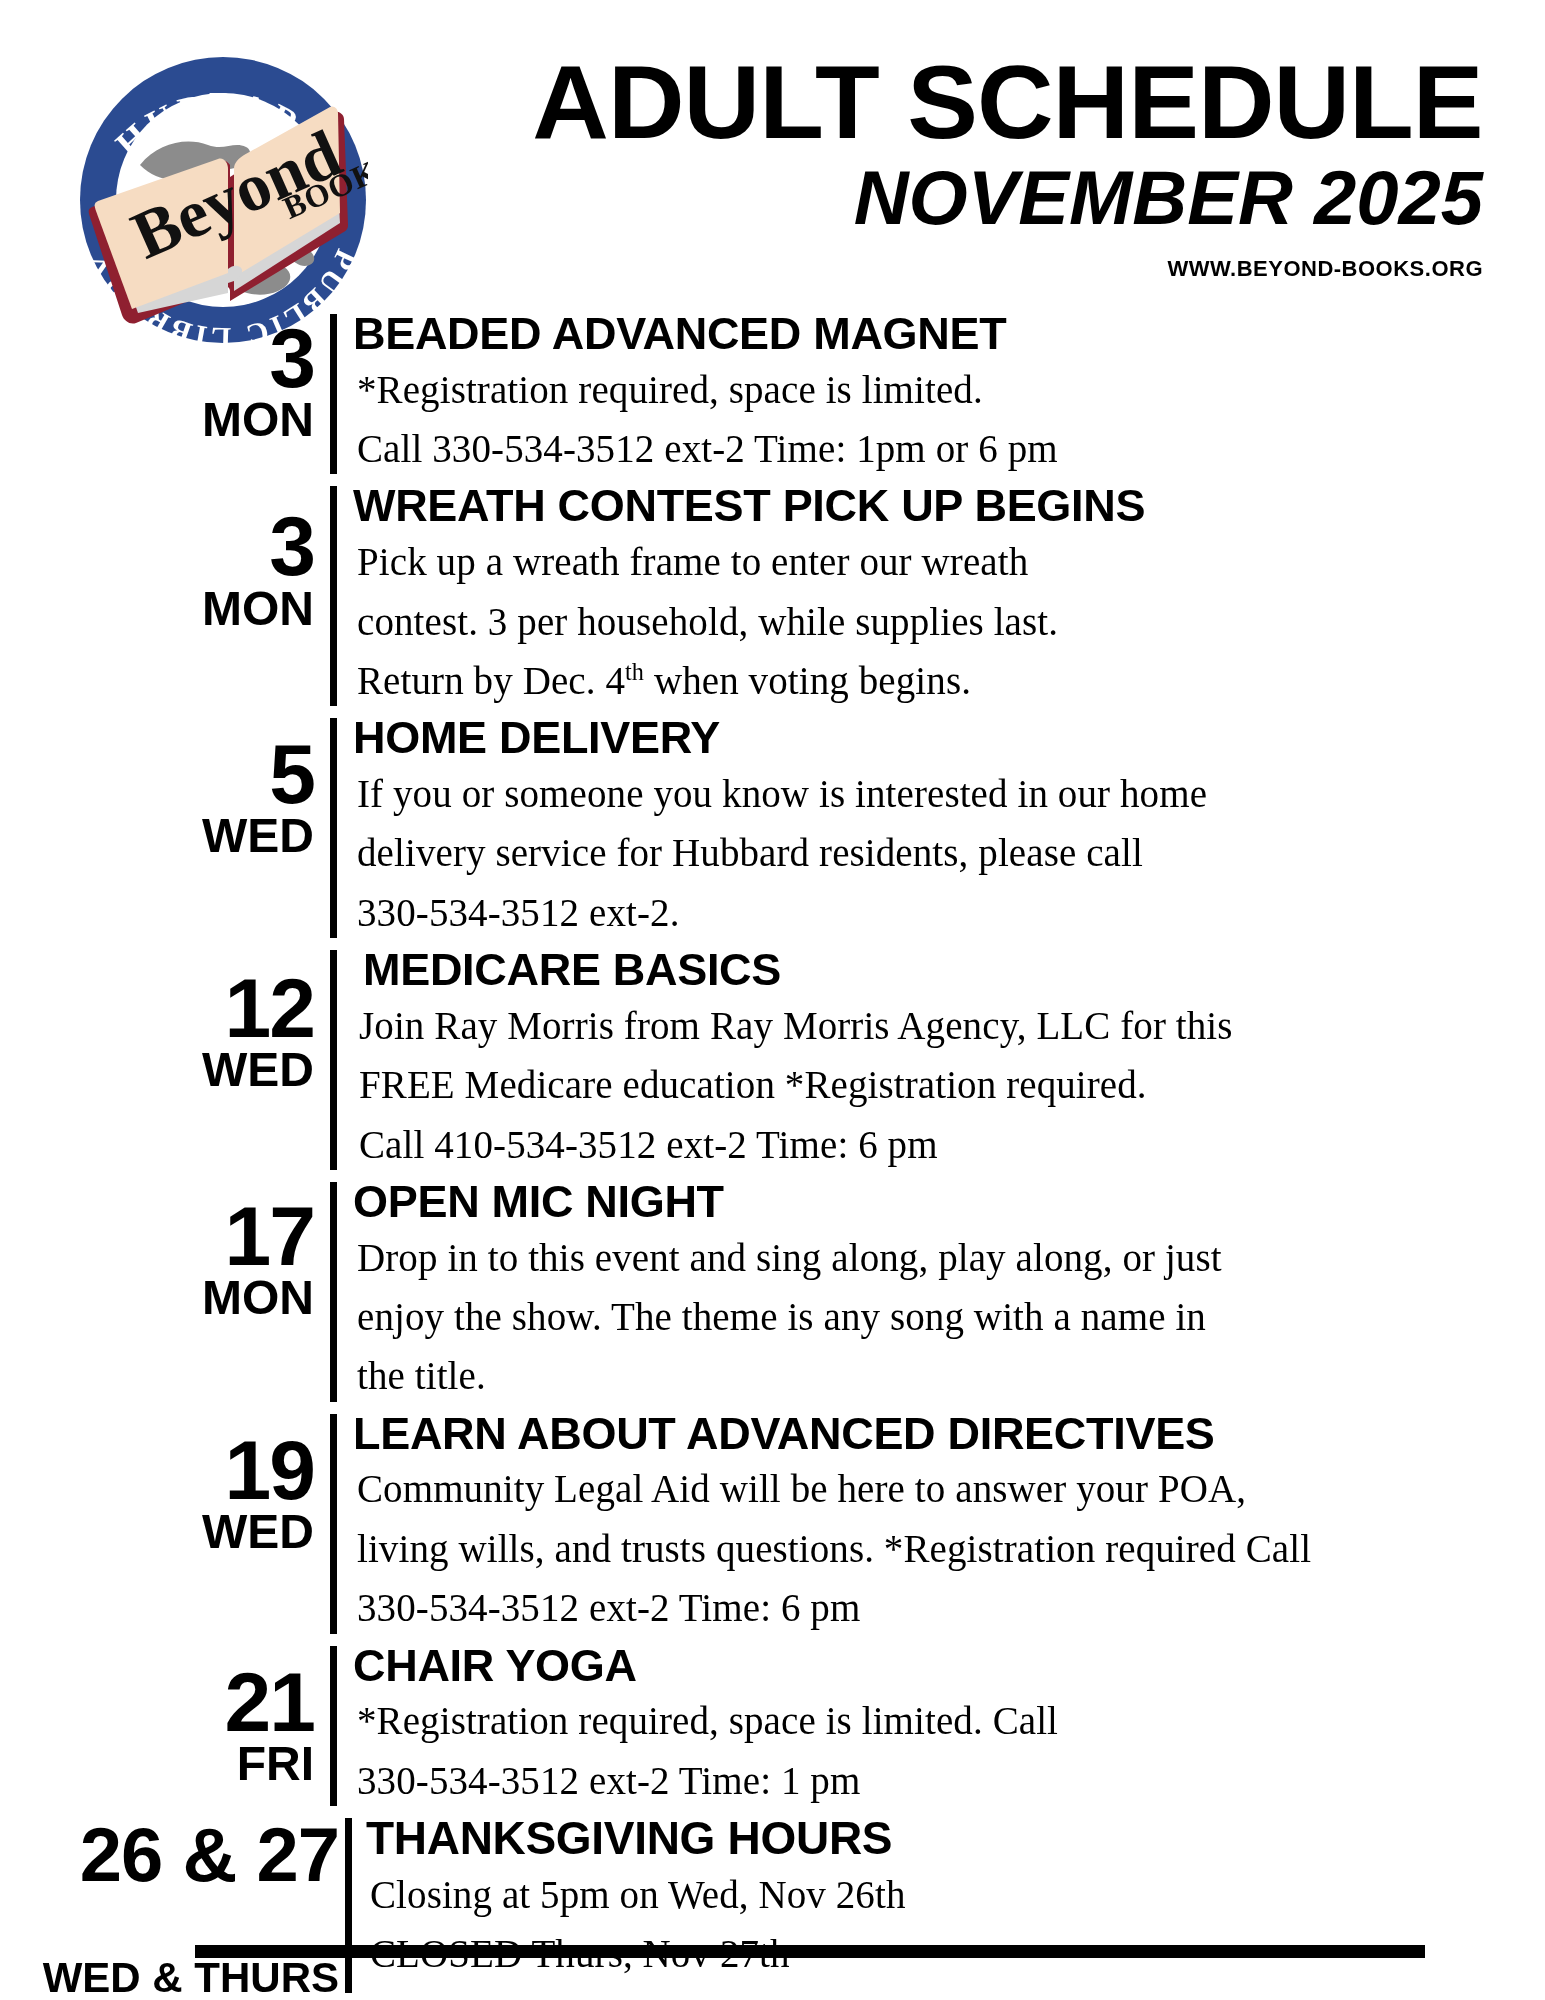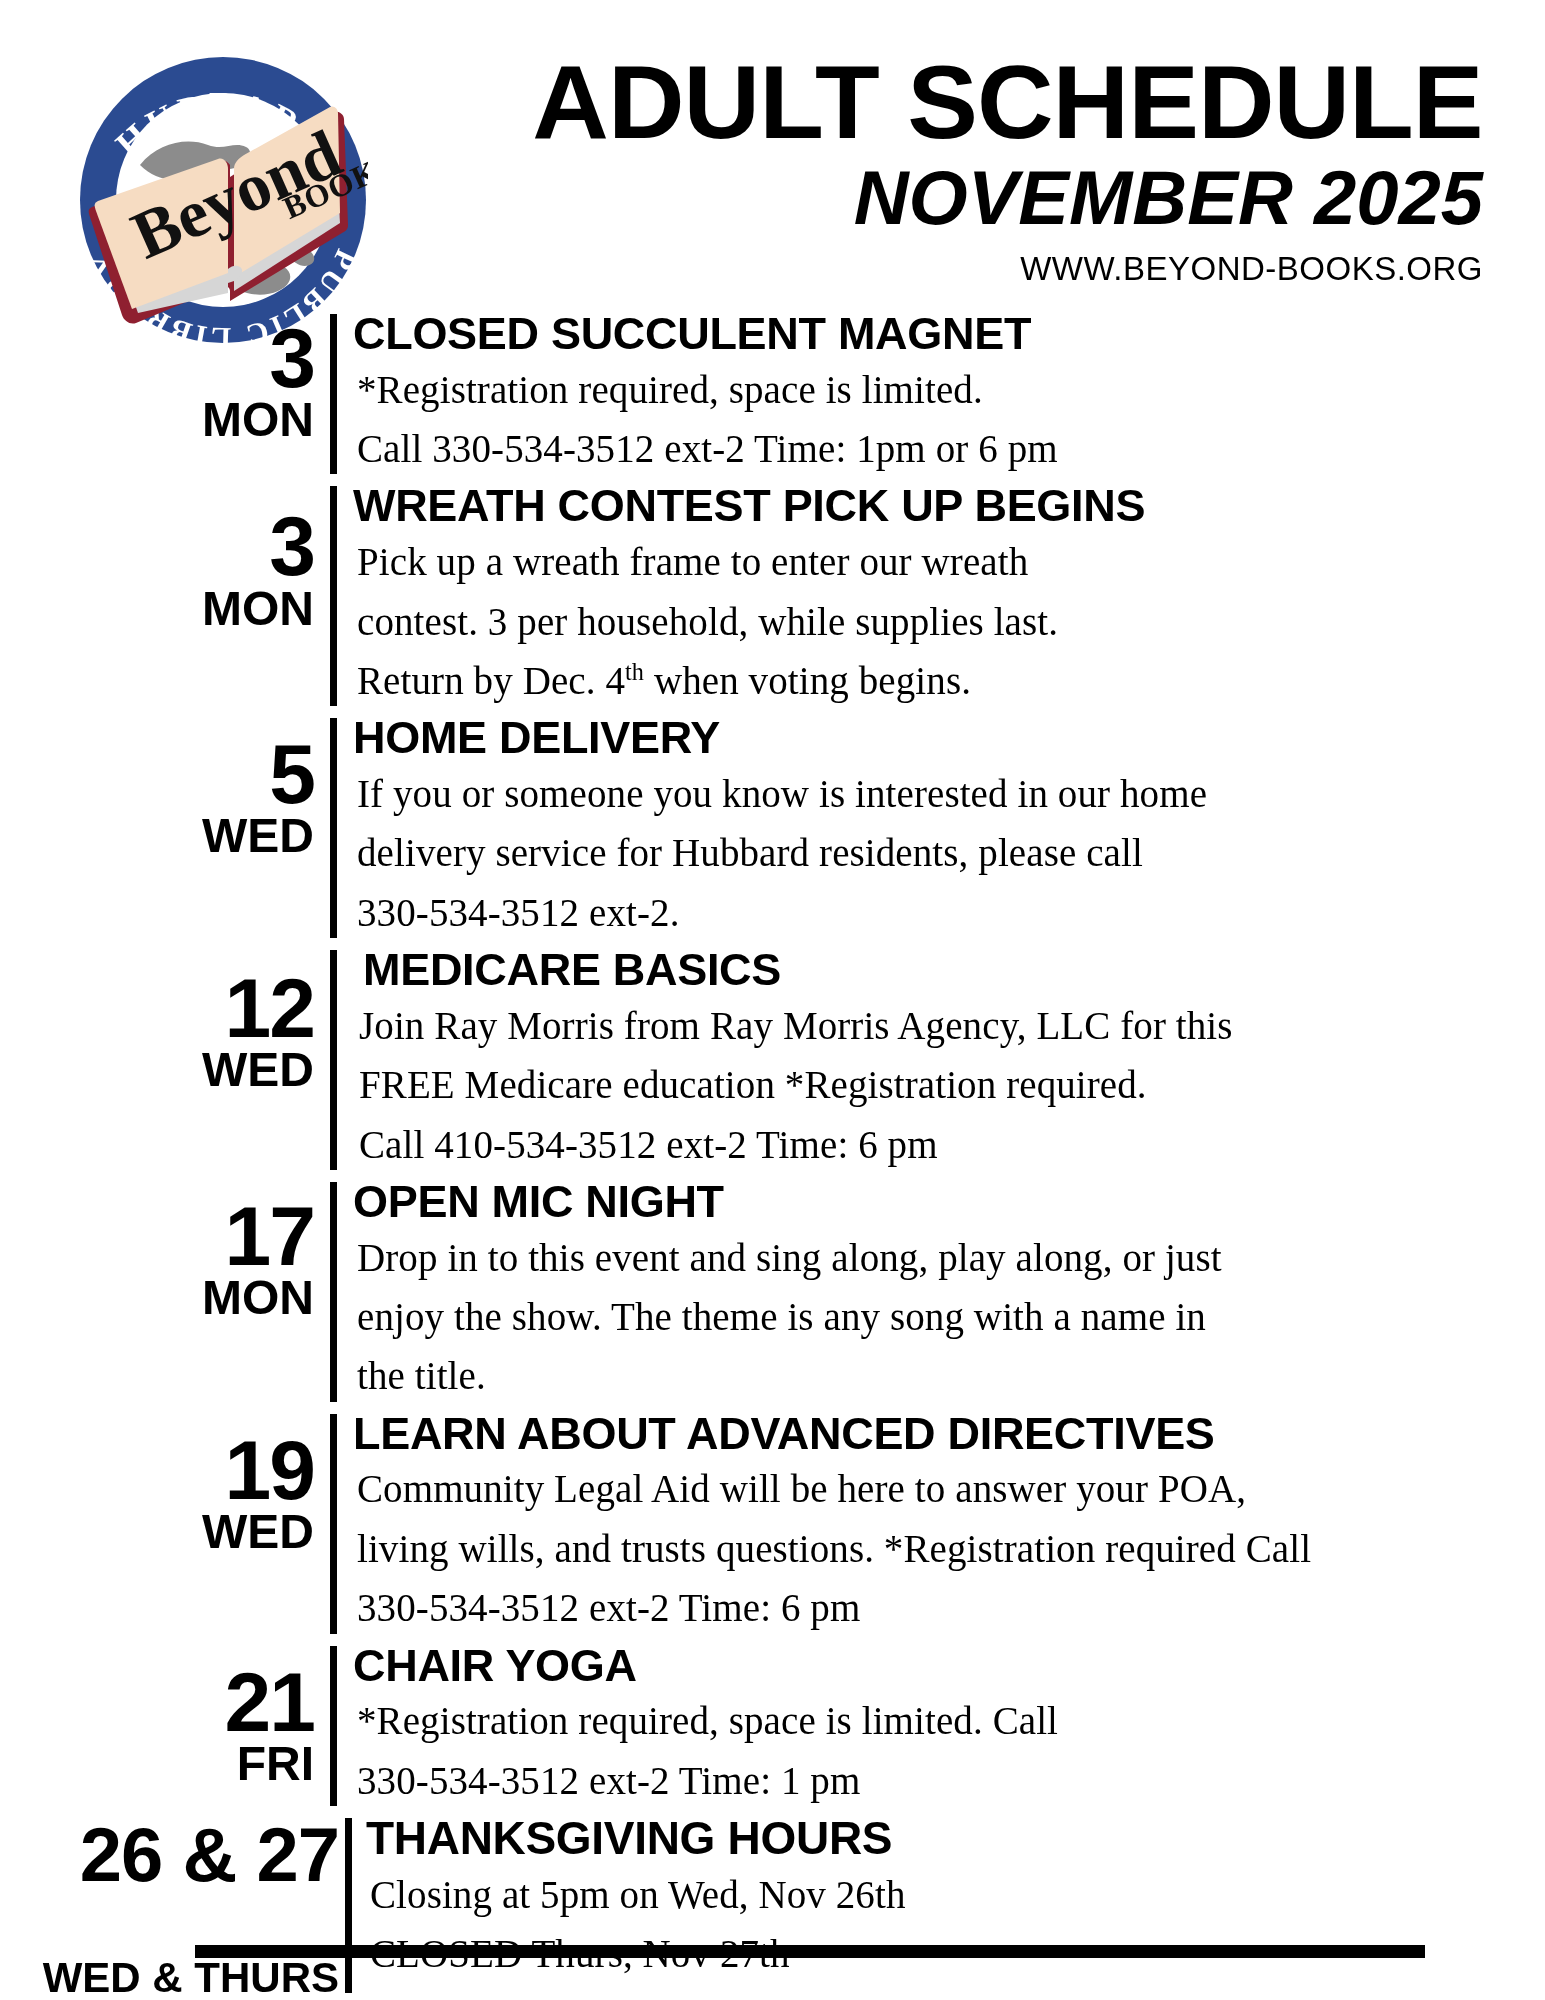--- a/index.html
+++ b/index.html
@@ -56,25 +56,25 @@
     font-size: 76px;
     letter-spacing: 0px;
     line-height: 1.05;
     display: block;
     margin-top: 4px;
     white-space: nowrap;
     font-style: italic;
   }
   .title-url {
     font-family: "Liberation Sans", sans-serif;
-    font-weight: normal;
-    font-size: 33px;
+    font-weight: bold;
+    font-size: 22px;
     letter-spacing: 0.5px;
     display: block;
-    margin-top: 14px;
+    margin-top: 20px;
     white-space: nowrap;
   }
 
   
   .events {
     position: relative;
     margin-top: 10px;
     padding: 0 40px 0 0;
   }
   .event-row {
@@ -233,21 +233,21 @@
 
 <div class="events">
 
   <div class="event-row r-1">
     <div class="date-col">
       <span class="date-num">3</span>
       <span class="date-dow">MON</span>
     </div>
     <div class="divider"></div>
     <div class="content-col">
-      <p class="event-title">CLOSED SUCCULENT MAGNET</p>
+      <p class="event-title">BEADED ADVANCED MAGNET</p>
       <p class="event-line">*Registration required, space is limited.</p>
       <p class="event-line">Call 330-534-3512 ext-2 Time: 1pm or 6 pm</p>
     </div>
   </div>
 
   <div class="event-row r-2">
     <div class="date-col">
       <span class="date-num">3</span>
       <span class="date-dow">MON</span>
     </div>

